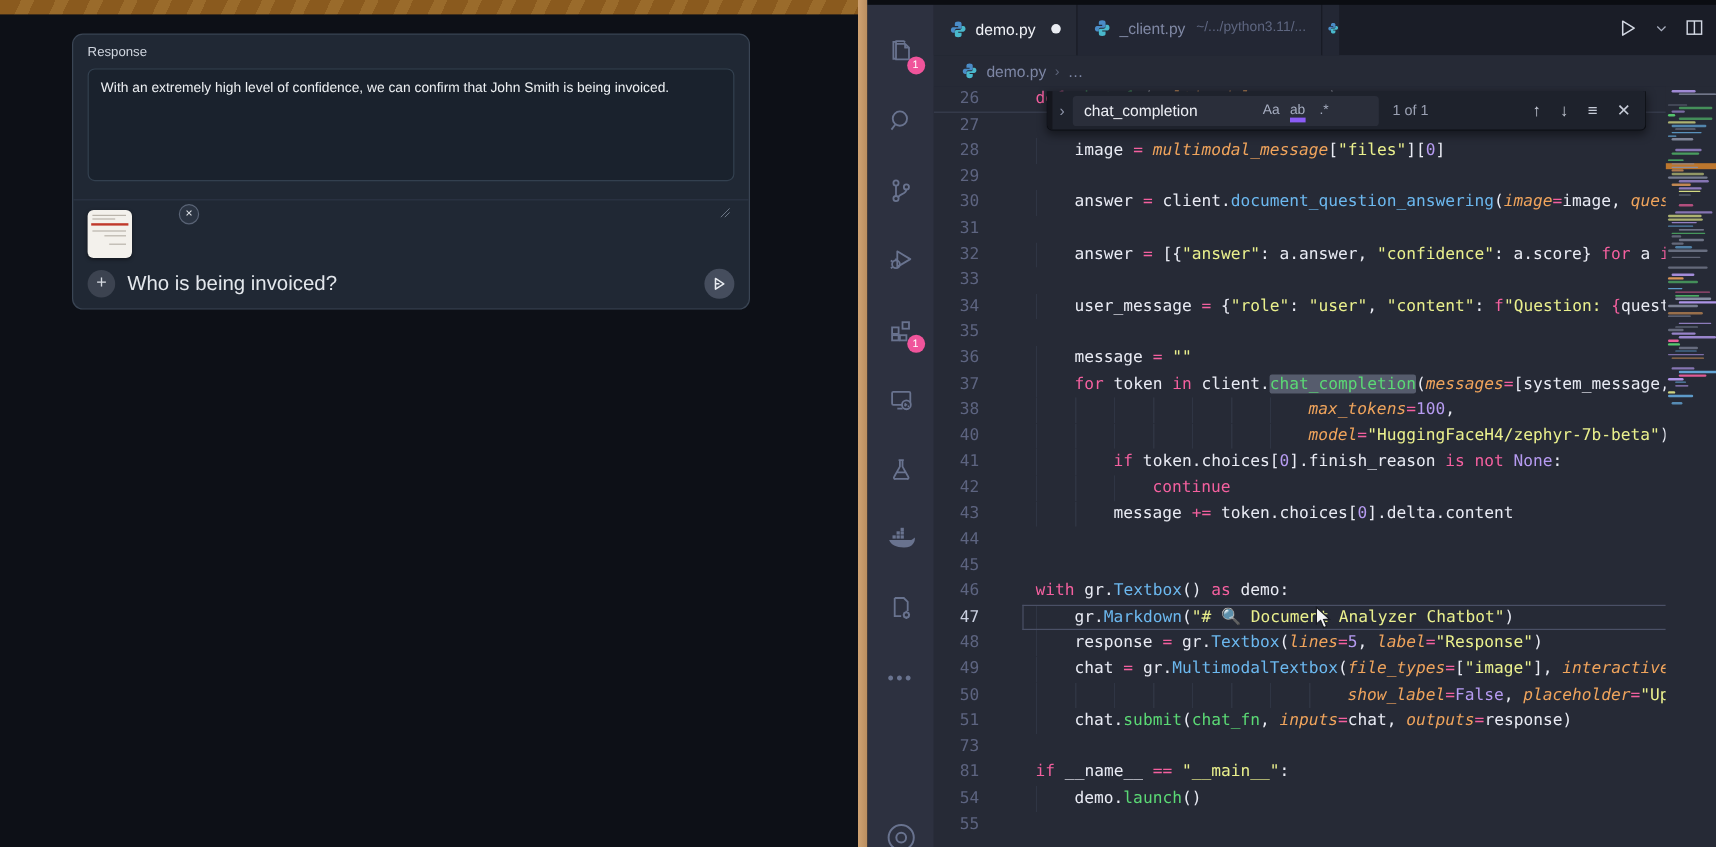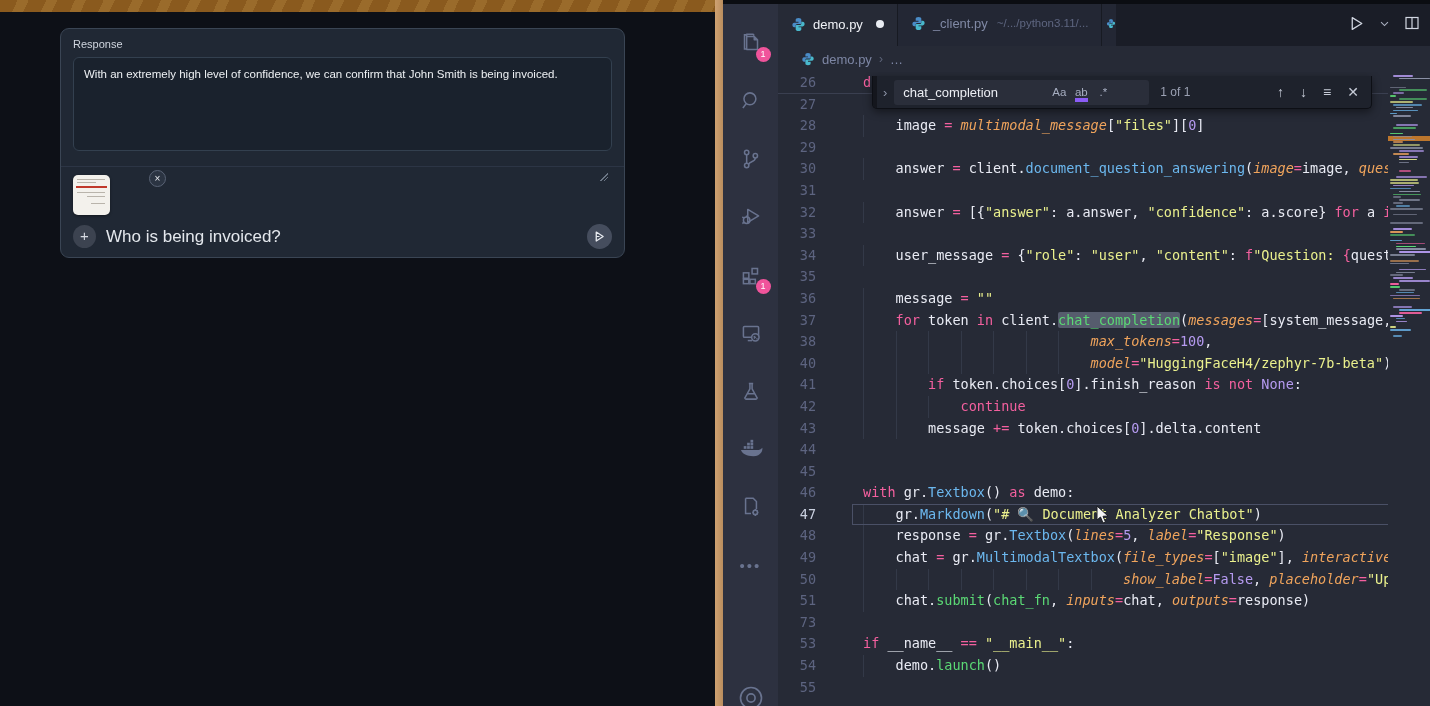--- a/index.html
+++ b/index.html
@@ -313,21 +313,21 @@
             <div class="row"><span class="ln">43</span><span class="codetxt"><span class="g">    </span><span class="g">    </span><span class="c-txt">message </span><span class="c-op">+=</span><span class="c-txt"> token.choices[</span><span class="c-num">0</span><span class="c-txt">].delta.content</span></span></div>
             <div class="row"><span class="ln">44</span></div>
             <div class="row"><span class="ln">45</span><span class="codetxt"></span></div>
             <div class="row"><span class="ln">46</span><span class="codetxt"><span class="c-kw">with</span><span class="c-txt"> gr.</span><span class="c-cls">Textbox</span><span class="c-txt">() </span><span class="c-kw">as</span><span class="c-txt"> demo:</span></span></div>
             <div class="row active-line"><span class="ln">47</span><span class="codetxt"><span class="g">    </span><span class="c-txt">gr.</span><span class="c-cls">Markdown</span><span class="c-txt">(</span><span class="c-str">"# 🔍 Document Analyzer Chatbot"</span><span class="c-txt">)</span></span></div>
             <div class="row"><span class="ln">48</span><span class="codetxt"><span class="g">    </span><span class="c-txt">response </span><span class="c-op">=</span><span class="c-txt"> gr.</span><span class="c-cls">Textbox</span><span class="c-txt">(</span><span class="c-param">lines</span><span class="c-op">=</span><span class="c-num">5</span><span class="c-txt">, </span><span class="c-param">label</span><span class="c-op">=</span><span class="c-str">"Response"</span><span class="c-txt">)</span></span></div>
             <div class="row"><span class="ln">49</span><span class="codetxt"><span class="g">    </span><span class="c-txt">chat </span><span class="c-op">=</span><span class="c-txt"> gr.</span><span class="c-cls">MultimodalTextbox</span><span class="c-txt">(</span><span class="c-param">file_types</span><span class="c-op">=</span><span class="c-txt">[</span><span class="c-str">"image"</span><span class="c-txt">], </span><span class="c-param">interactive</span></span></div>
             <div class="row"><span class="ln">50</span><span class="codetxt"><span class="g">    </span><span class="g">    </span><span class="g">    </span><span class="g">    </span><span class="g">    </span><span class="g">    </span><span class="g">    </span><span class="g">    </span><span class="c-param">show_label</span><span class="c-op">=</span><span class="c-num">False</span><span class="c-txt">, </span><span class="c-param">placeholder</span><span class="c-op">=</span><span class="c-str">"Upload an image"</span></span></div>
             <div class="row"><span class="ln">51</span><span class="codetxt"><span class="g">    </span><span class="c-txt">chat.</span><span class="c-fn">submit</span><span class="c-txt">(</span><span class="c-fn">chat_fn</span><span class="c-txt">, </span><span class="c-param">inputs</span><span class="c-op">=</span><span class="c-txt">chat, </span><span class="c-param">outputs</span><span class="c-op">=</span><span class="c-txt">response)</span></span></div>
             <div class="row"><span class="ln">73</span><span class="codetxt"></span></div>
-            <div class="row"><span class="ln">53</span><span class="codetxt"><span class="c-kw">if</span><span class="c-txt"> __name__ </span><span class="c-op">==</span><span class="c-txt"> </span><span class="c-str">"__main__"</span><span class="c-txt">:</span></span></div>
+            <div class="row"><span class="ln">81</span><span class="codetxt"><span class="c-kw">if</span><span class="c-txt"> __name__ </span><span class="c-op">==</span><span class="c-txt"> </span><span class="c-str">"__main__"</span><span class="c-txt">:</span></span></div>
             <div class="row"><span class="ln">54</span><span class="codetxt"><span class="g">    </span><span class="c-txt">demo.</span><span class="c-fn">launch</span><span class="c-txt">()</span></span></div>
             <div class="row"><span class="ln">55</span><span class="codetxt"></span></div>
           </div>
         <div class="sticky" id="sticky">
             <div class="row"><span class="ln">26</span><span class="codetxt"><span class="c-kw">def </span><span class="c-fn">chat_fn</span><span class="c-txt">(</span><span class="c-param">multimodal_message</span><span class="c-txt">):</span></span></div>
           </div>
 
         <div class="findwidget">
           <div class="find-sash"></div>
           <span class="find-chevron">›</span>

